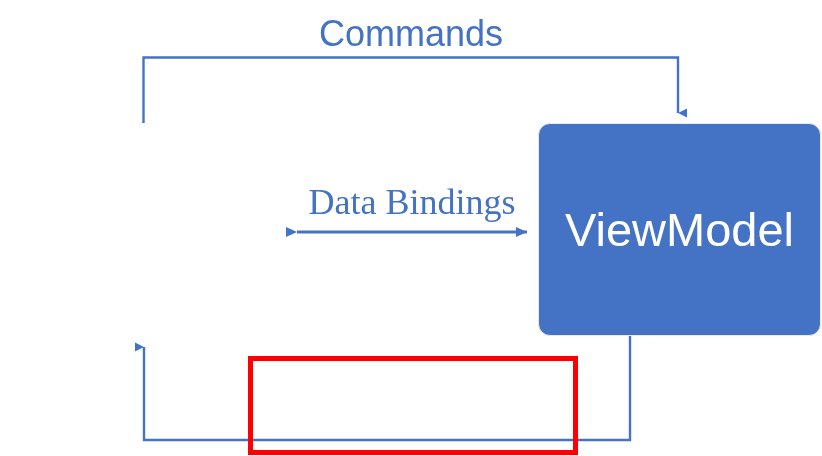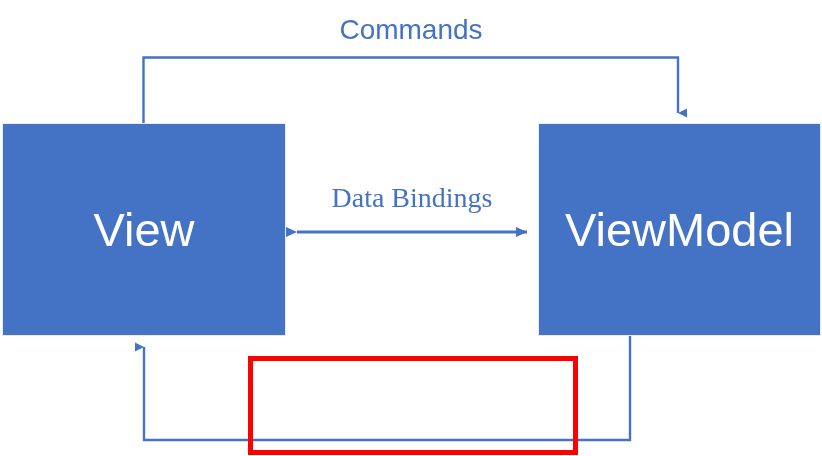--- a/index.html
+++ b/index.html
@@ -46,25 +46,26 @@
     left: 2px;
     top: 123px;
     width: 284px;
     height: 213px;
   }
   #viewmodel-box {
     left: 538px;
     top: 123px;
     width: 283px;
     height: 213px;
+    border-radius: 12px;
   }
   .edge-label {
     position: absolute;
     color: #4472C4;
-    font-size: 28px;
+    font-size: 36px;
     line-height: 1;
     white-space: nowrap;
     text-align: center;
   }
   #label-commands {
     left: 0;
     top: 16px;
     width: 822px;
   }
   #label-data-bindings {
@@ -116,23 +117,20 @@
 
     <g>
       <line x1="297" y1="232" x2="527" y2="232" stroke="#4472C4" stroke-width="3" marker-start="url(#arrow-left)" marker-end="url(#arrow-right)"></line>
     </g>
 
     <g>
       <path d="M630,336 L630,440 L144,440 L144,347" fill="none" stroke="#4472C4" stroke-width="2.4" marker-end="url(#arrow-up)"></path>
     </g>
   </svg>
 
-  <div class="node-box" id="view-box">
-    <span class="node-label" data-bind="diagram.nodes.0.label">View</span>
-  </div>
 
   <div class="node-box" id="viewmodel-box">
     <span class="node-label" data-bind="diagram.nodes.1.label">ViewModel</span>
   </div>
 
   <div class="edge-label" id="label-commands" data-bind="diagram.edges.0.label">Commands</div>
 
   <div class="edge-label" id="label-data-bindings" data-bind="diagram.edges.1.label">Data Bindings</div>
 
 

